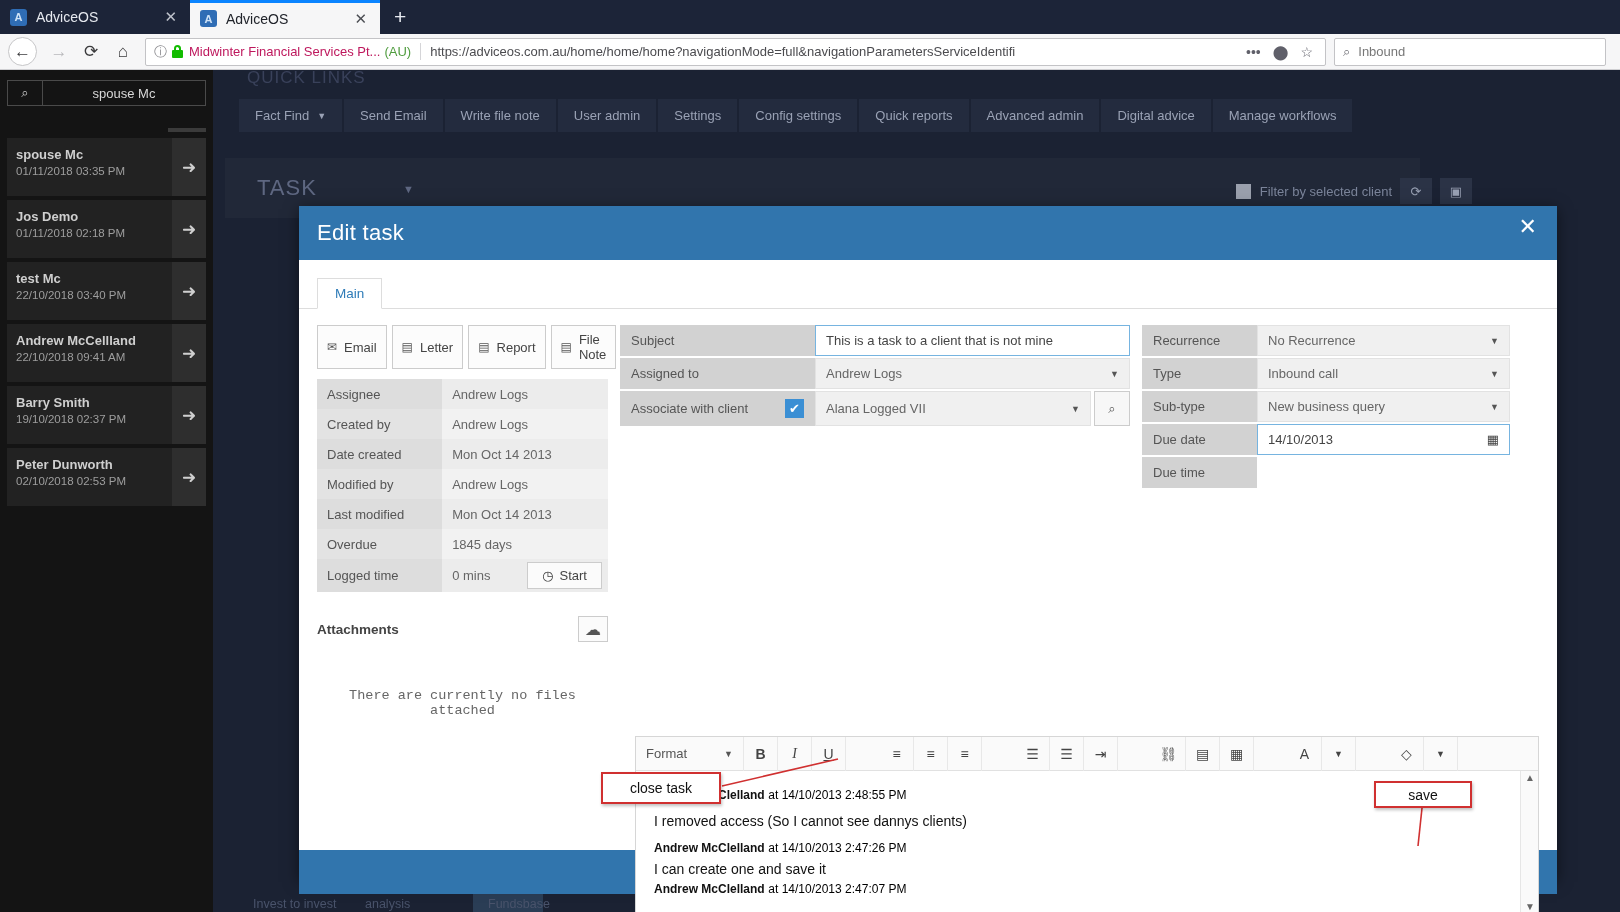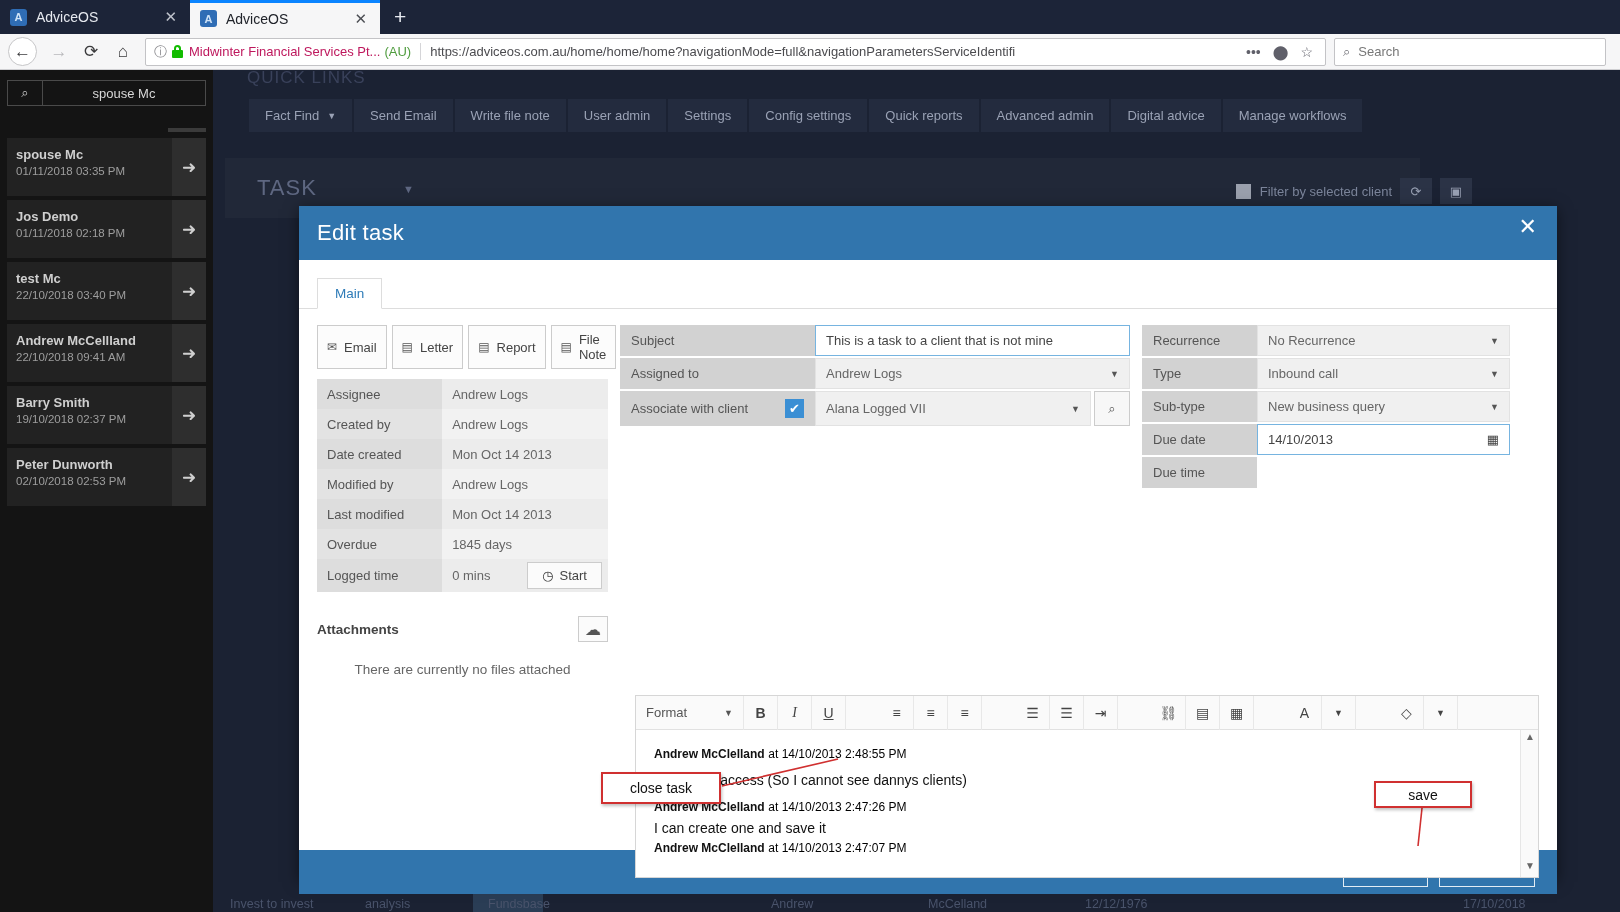--- a/index.html
+++ b/index.html
@@ -87,21 +87,21 @@
   .sb-item .nm { font-size: 13px; font-weight: bold; color: #cfcfcf; }
   .sb-item .dt { font-size: 11.5px; color: #9e9e9e; margin-top: 3px; }
   .sb-item .arrow {
     width: 34px; background: #2e2e2e; display: flex; align-items: center;
     justify-content: center; color: #cfcfcf; font-size: 17px;
   }
 
   .content { position: absolute; left: 213px; top: 0; width: 1407px; height: 842px; background: #1b2233; }
   .ql-title { position: absolute; left: 34px; top: -2px; font-size: 17px; color: #39415a; letter-spacing: 1px; }
   .navrow {
-    position: absolute; left: 36px; top: 29px; display: flex; gap: 2px;
+    position: absolute; left: 26px; top: 29px; display: flex; gap: 2px;
   }
   .navcell {
     height: 33px; background: #232b3e; color: #9aa2b5; font-size: 13px;
     display: flex; align-items: center; padding: 0 16px; white-space: nowrap;
   }
   .navcell .cv { margin-left: 8px; font-size: 9px; }
   .taskbar-bg { position: absolute; left: 12px; top: 88px; width: 1195px; height: 60px; background: #212838; }
   .task-title { position: absolute; left: 44px; top: 105px; color: #5e6781; font-size: 22px; letter-spacing: 1px; }
   .task-caret { position: absolute; left: 190px; top: 113px; color: #5e6781; font-size: 11px; }
   .task-filter { position: absolute; right: 148px; top: 108px; display: flex; align-items: center; color: #7b849a; font-size: 13px; }
@@ -166,21 +166,21 @@
   table.kv tr.alt td.v { background: #f2f2f2; }
   .logged-row { display: flex; align-items: center; }
   .startbtn {
     border: 1px solid #ccc; background: #fbfbfb; font-size: 13px; color: #444;
     padding: 5px 14px; display: flex; align-items: center; gap: 6px;
   }
 
   .attach-head { display: flex; align-items: center; justify-content: space-between; margin-top: 24px; }
   .attach-head .at { font-size: 13.5px; font-weight: bold; color: #444; }
   .upbtn { border: 1px solid #ccc; background: #fbfbfb; width: 30px; height: 26px; display: flex; align-items: center; justify-content: center; color: #555; }
-  .attach-empty { text-align: center; color: #666; font-size: 13.5px; margin-top: 20px; }
+  .attach-empty { text-align: center; color: #666; font-size: 13.5px; margin-top: 46px; font-family: Liberation Mono, monospace; }
 
   
   .frow { display: flex; margin-bottom: 2px; align-items: stretch; }
   .flabel {
     background: #d2d2d2; color: #555; font-size: 13px; padding: 8px 11px;
     width: 195px; display: flex; align-items: center; justify-content: space-between;
   }
   .finput {
     flex: 1; background: #fff; border: 1px solid #76b4e0; color: #444;
     font-size: 13px; padding: 7px 10px; display: flex; align-items: center;
@@ -255,21 +255,21 @@
       <span class="owner">Midwinter Financial Services Pt...</span>
       <span class="ownerc">(AU)</span>
       <span class="sep"></span>
       <span class="urltext">https://adviceos.com.au/home/home/home?navigationMode=full&amp;navigationParametersServiceIdentifi</span>
       <span class="uicon">•••</span>
       <span class="uicon">⬤</span>
       <span class="uicon">☆</span>
     </div>
     <div class="searchbar">
       <span class="sic">⌕</span>
-      <span>Search</span>
+      <span>Inbound</span>
     </div>
   </div>
 
   <div class="app">
 
     <div class="sidebar">
       <div class="sb-search">
         <div class="sbtn">⌕</div>
         <div class="sinput">spouse Mc</div>
       </div>
@@ -384,21 +384,21 @@
       </div>
       <div class="bg-pager">|◀</div>
 
       <div class="mod-title">MOD</div>
       <div class="mod-card1">
           <span class="lbl">Super</span>
         </div>
       <div class="mod-card2"></div>
 
       <div>
-        <div class="bottom-cell" style="left:17px">Invest to invest</div>
+        <div class="bottom-cell" style="left:40px">Invest to invest</div>
         <div class="bottom-cell" style="left:152px">analysis</div>
         <div class="bottom-cell" style="left:275px">Fundsbase</div>
         <div class="bottom-cell" style="left:558px">Andrew</div>
         <div class="bottom-cell" style="left:715px">McCelland</div>
         <div class="bottom-cell" style="left:872px">12/12/1976</div>
         <div class="bottom-cell" style="left:1250px">17/10/2018</div>
       </div>
     </div>
   </div>
 

